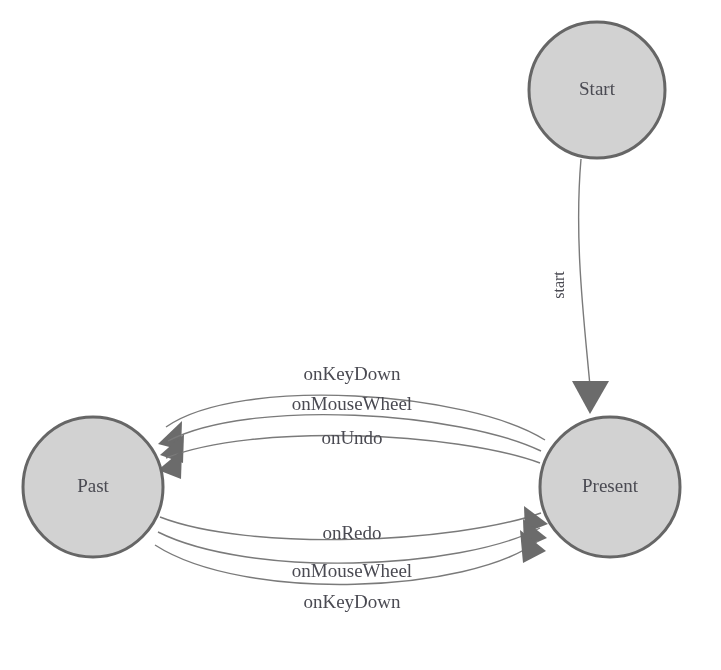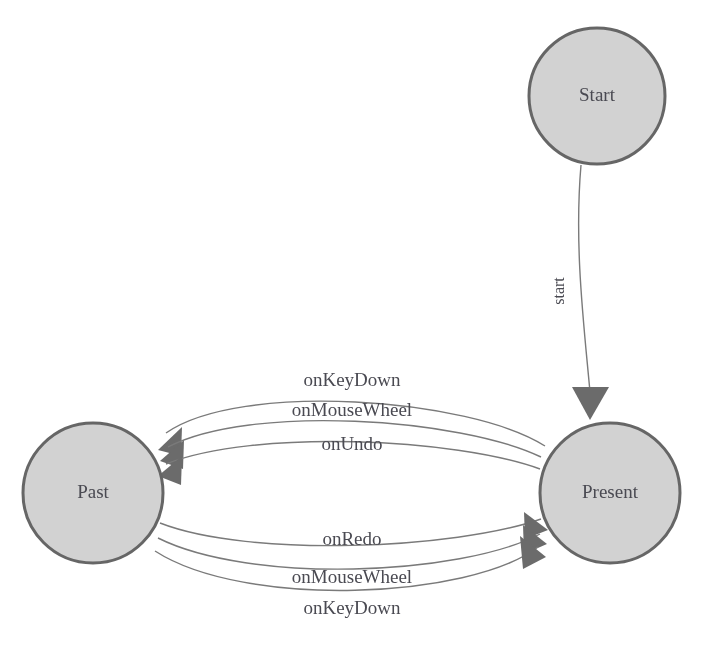--- a/index.html
+++ b/index.html
@@ -11,21 +11,20 @@
     width: 721px;
     height: 670px;
     font-family: "Liberation Serif", "DejaVu Serif", serif;
     overflow: hidden;
   }
   #diagram-root {
     position: relative;
     width: 721px;
     height: 626px;
     background: #ffffff;
-    margin-top: 6px;
   }
   svg#state-graph {
     display: block;
     width: 721px;
     height: 670px;
   }
   .node-circle {
     fill: #d2d2d2;
     stroke: #666666;
     stroke-width: 3;

